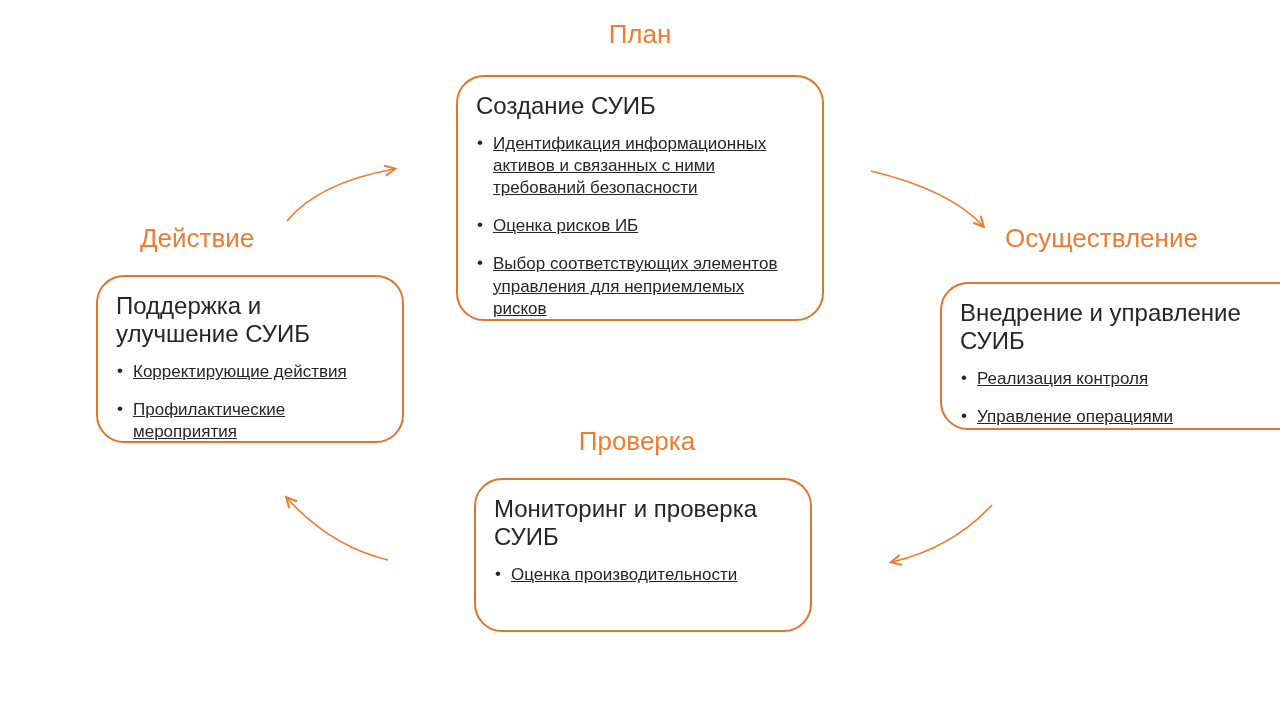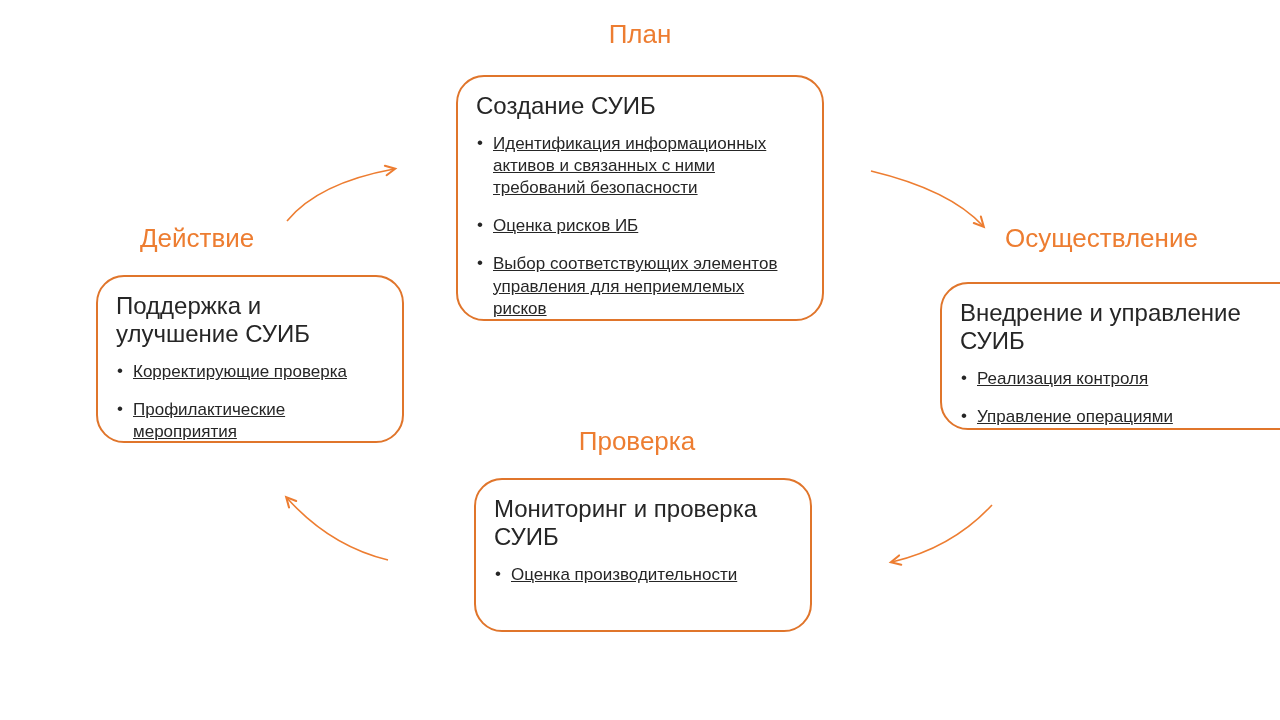--- a/index.html
+++ b/index.html
@@ -122,19 +122,19 @@
 СУИБ</h2>
     <ul class="bullets">
       <li>Оценка производительности</li>
     </ul>
   </div>
 
   <div class="stage-box" style="left:96px;top:275px;width:308px;height:168px;">
     <h2 class="box-title">Поддержка и
 улучшение СУИБ</h2>
     <ul class="bullets">
-      <li>Корректирующие проверка</li>
+      <li>Корректирующие действия</li>
       <li>Профилактические
 мероприятия</li>
     </ul>
   </div>
 
 </div>
 
 </body></html>

